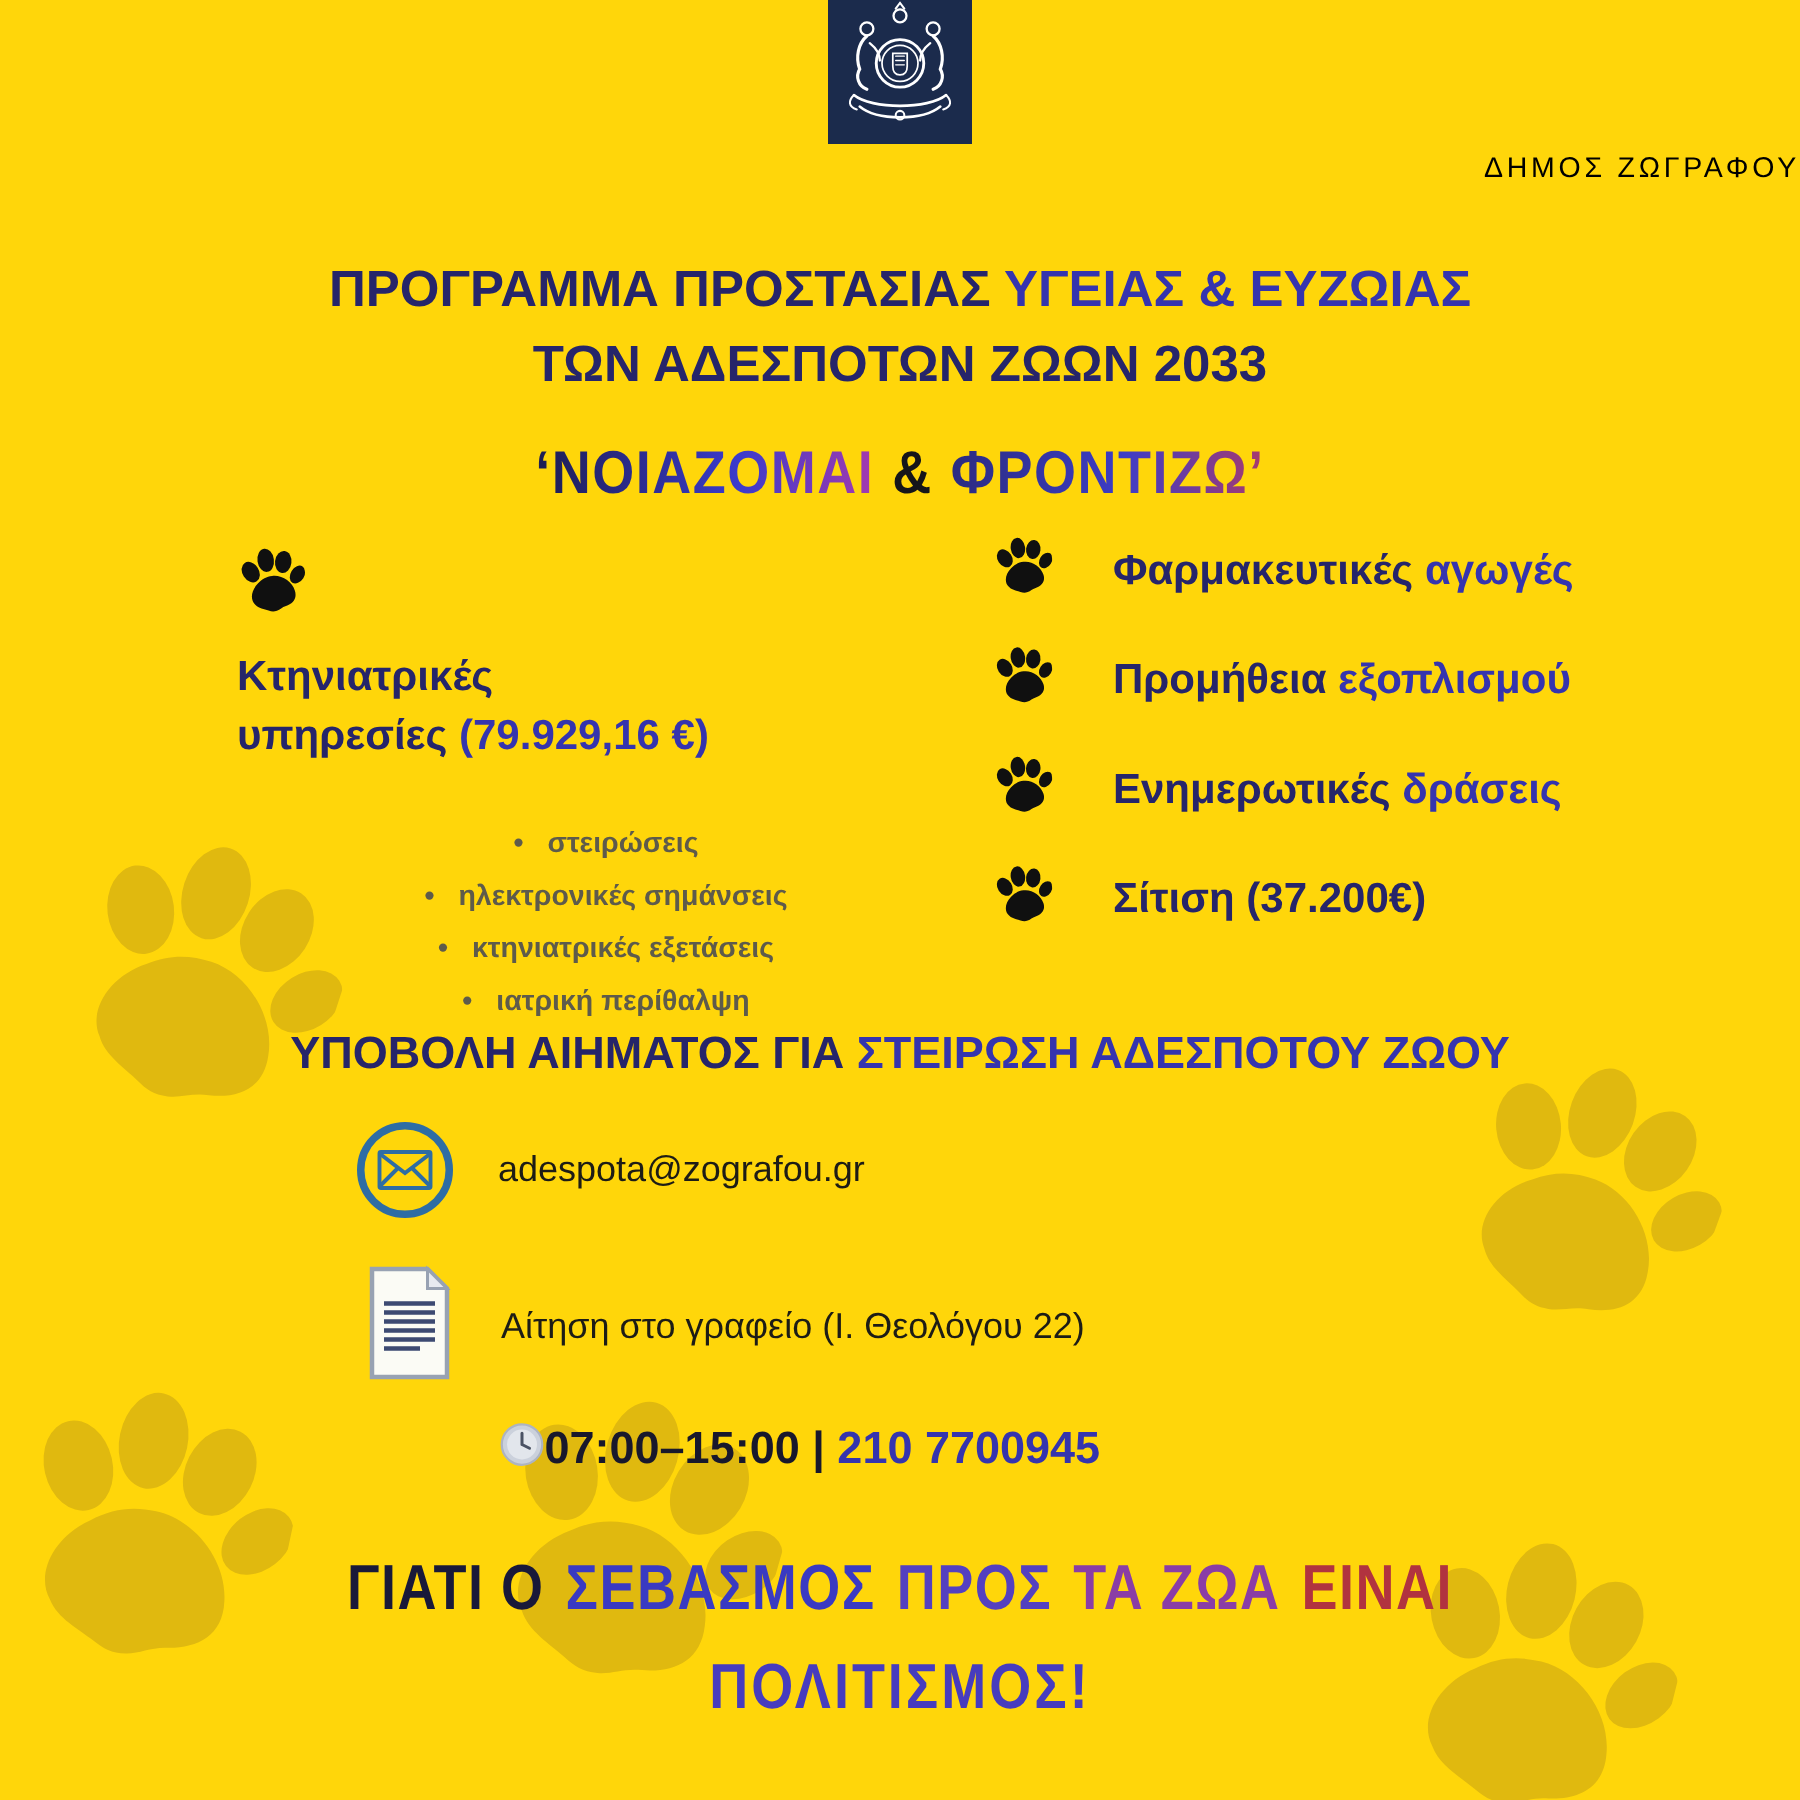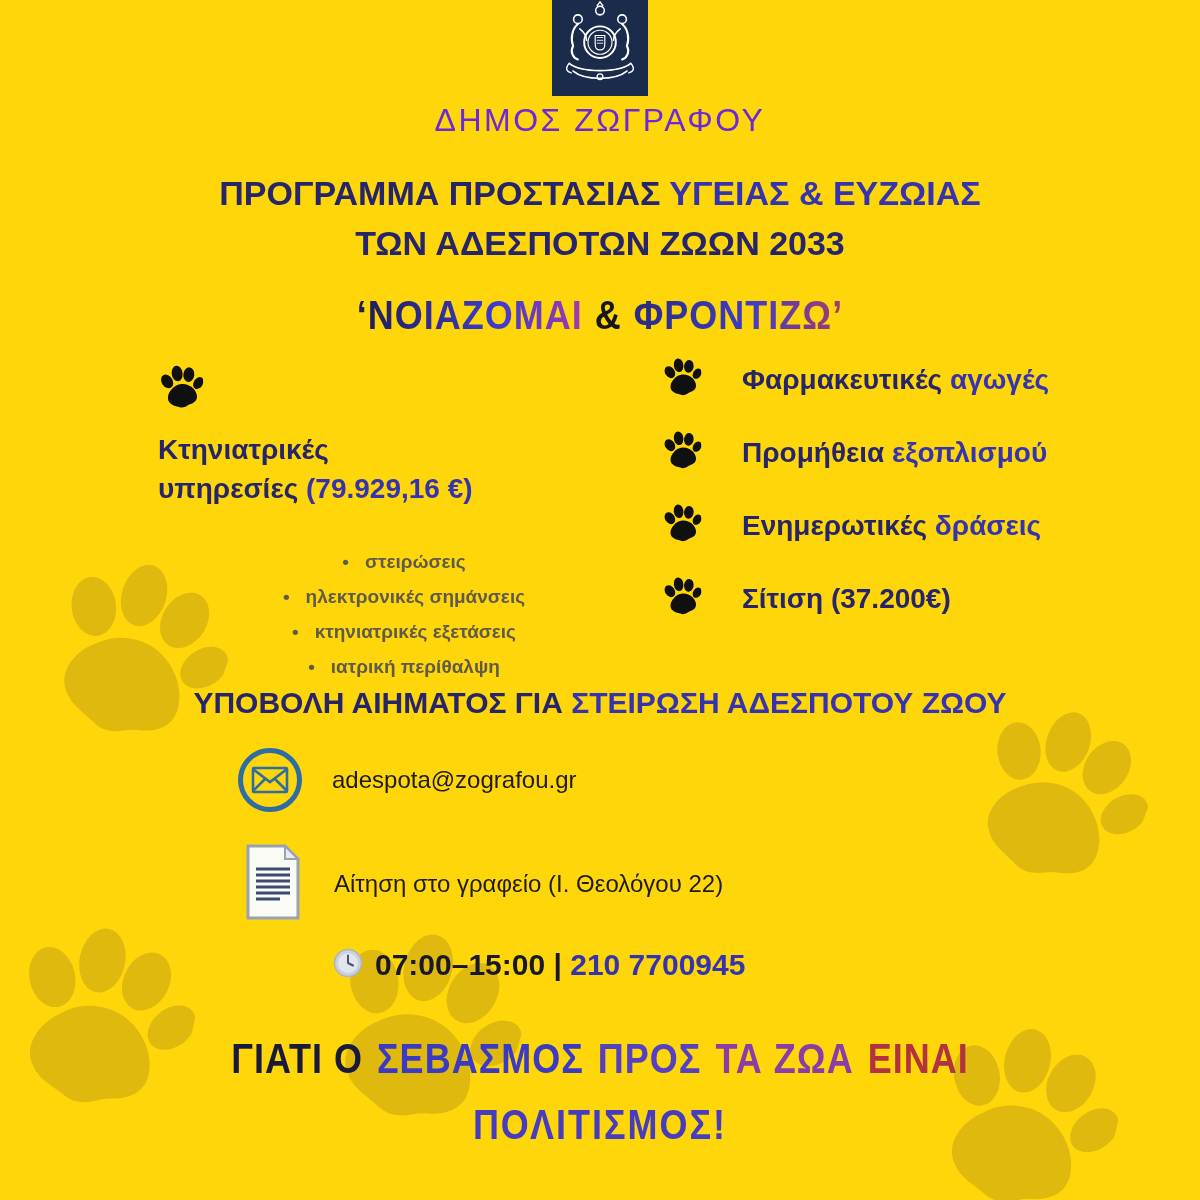--- a/index.html
+++ b/index.html
@@ -6,22 +6,22 @@
   .poster{
     position:relative;width:1200px;height:1200px;overflow:hidden;
     background:#FFD60A;
     font-family:"Liberation Sans", sans-serif;
   }
   
   .wm{position:absolute;z-index:0;}
   .wm svg{display:block;}
   
   .logo{position:absolute;left:552px;top:0;width:96px;height:96px;background:#1B2B4C;z-index:1;}
-  .muni-name{position:absolute;left:0;right:0;top:102px;text-align:center;
-    font-size:32px;letter-spacing:2.5px;color:#6d28d9;font-weight:400;}
+  .muni-name{position:absolute;left:0;right:0;top:102px;text-align:right;
+    font-size:19px;letter-spacing:2.5px;color:#000000;font-weight:400;}
   
   .title{position:absolute;left:0;right:0;top:168px;text-align:center;
     font-size:34px;font-weight:700;line-height:50px;color:#26256A;margin:0;}
   .t-blue{color:#3534AE;text-align:right;}
   
   .slogan{position:absolute;left:0;right:0;top:292px;text-align:center;
     font-size:36px;font-weight:800;letter-spacing:1px;
     transform:scaleY(1.12);transform-origin:center top;margin:0;}
   .grad1{background:linear-gradient(90deg,#1D1D50 0%,#3B3BCC 60%,#A43AAE 100%);
     -webkit-background-clip:text;background-clip:text;color:transparent;-webkit-text-fill-color:transparent;}
@@ -42,21 +42,21 @@
   .svc-row .txt{font-size:28px;font-weight:700;color:#26256A;white-space:nowrap;}
   .svc-row .txt .svc-blue{color:#3534AE;}
   
   .request{position:absolute;left:0;right:0;top:686px;text-align:center;margin:0;
     font-size:30px;font-weight:700;color:#26256A;}
   .request .t-blue{color:#3534AE;}
   
   .row{position:absolute;display:flex;align-items:center;z-index:1;}
   .row-email{left:238px;top:748px;gap:30px;}
   .row-doc{left:244px;top:843px;gap:32px;}
-  .row-hours{left:333px;top:948px;gap:12px;}
+  .row-hours{left:333px;top:948px;}
   .contact-text{font-size:24px;color:#1d1c16;}
   .hours-text{font-size:30px;font-weight:700;color:#18182C;white-space:nowrap;}
   .hours-text .phone{color:#3534AE;}
   .mail-badge{width:64px;height:64px;border:5px solid #2E6DA4;border-radius:50%;
     display:flex;align-items:center;justify-content:center;box-sizing:border-box;}
   
   .footer1{position:absolute;left:0;right:0;top:1034px;text-align:center;margin:0;
     font-size:36px;font-weight:800;letter-spacing:1px;
     transform:scaleY(1.18);transform-origin:center top;white-space:nowrap;}
   .footer1 span{margin:0 7px;}

